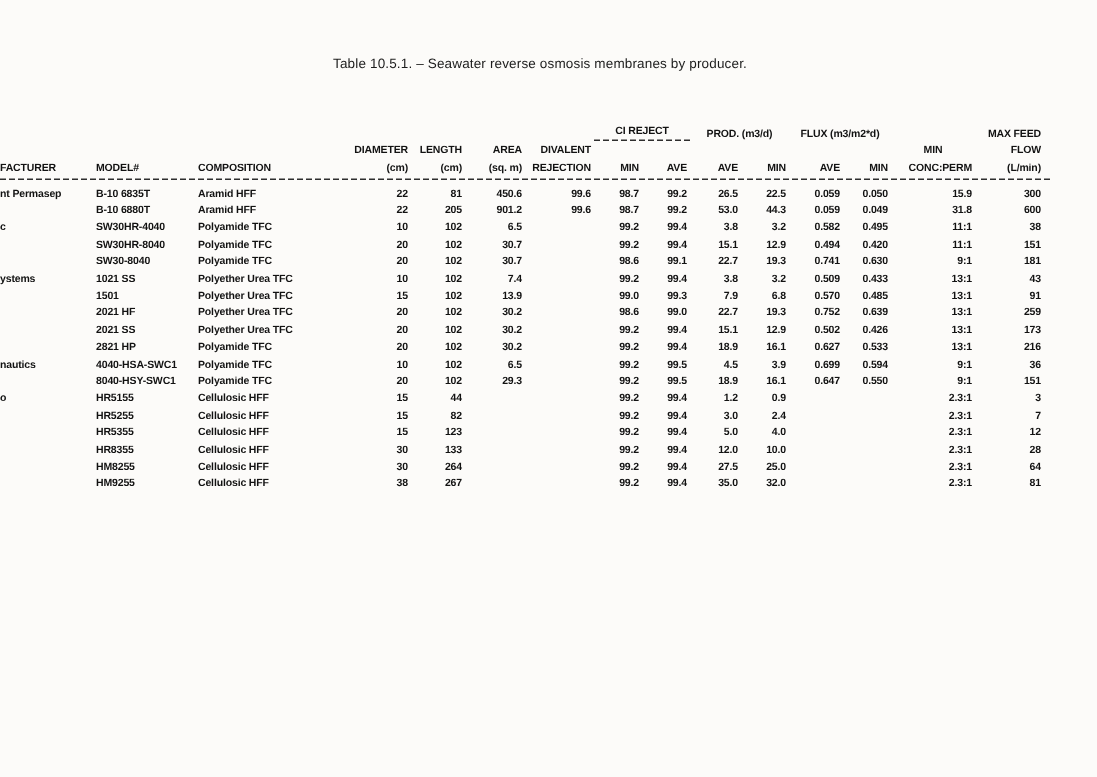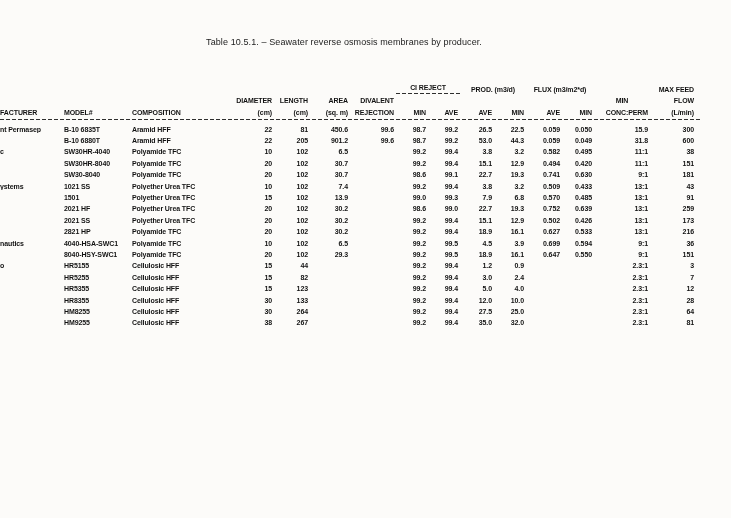--- a/index.html
+++ b/index.html
@@ -11,21 +11,21 @@
     font-family: "Liberation Sans", "DejaVu Sans", sans-serif;
   }
   .page {
     position: relative;
     width: 731px; height: 518px;
     background: #fcfbf9;
     color: #161616;
   }
   .title {
     position: absolute;
-    top: 37px; left: 0;
+    top: 37px; left: 16px;
     width: 688px;
     text-align: center;
     font-size: 9px;
     font-weight: 400;
     color: #1c1c1c;
     letter-spacing: 0.1px;
   }
   .table {
     position: absolute;
     left: 0; top: 83px;

